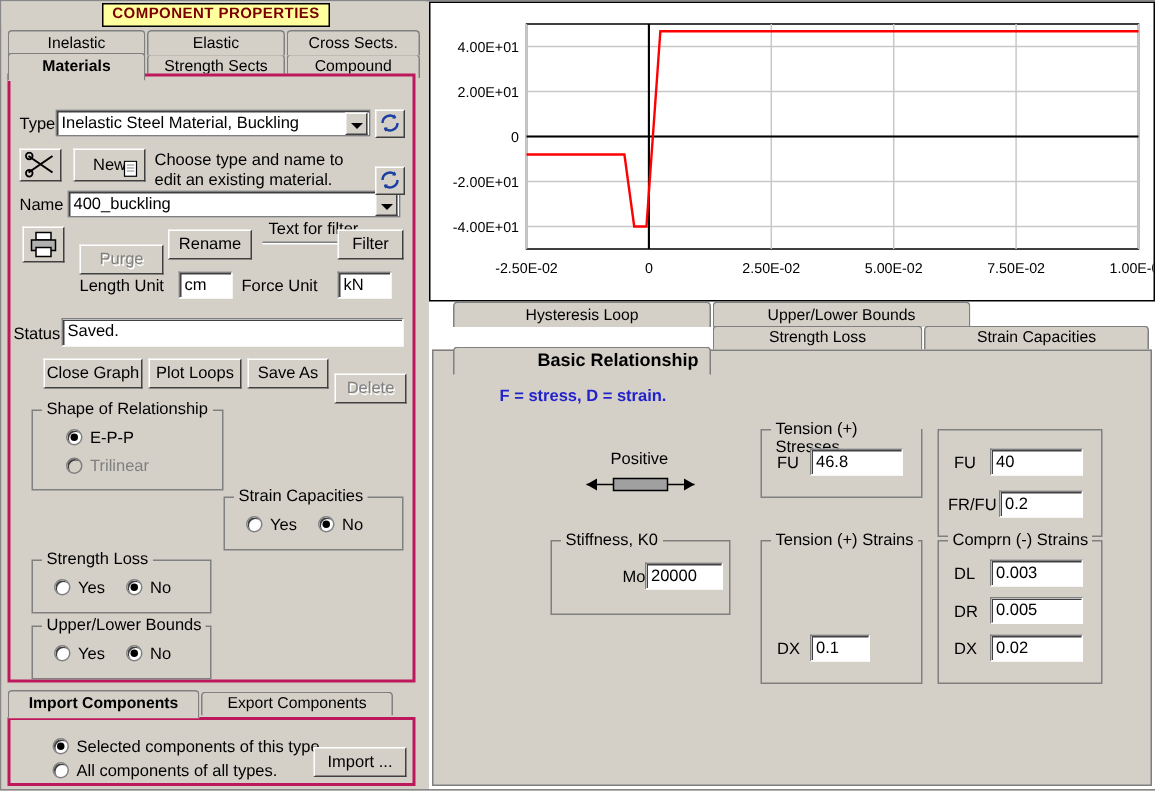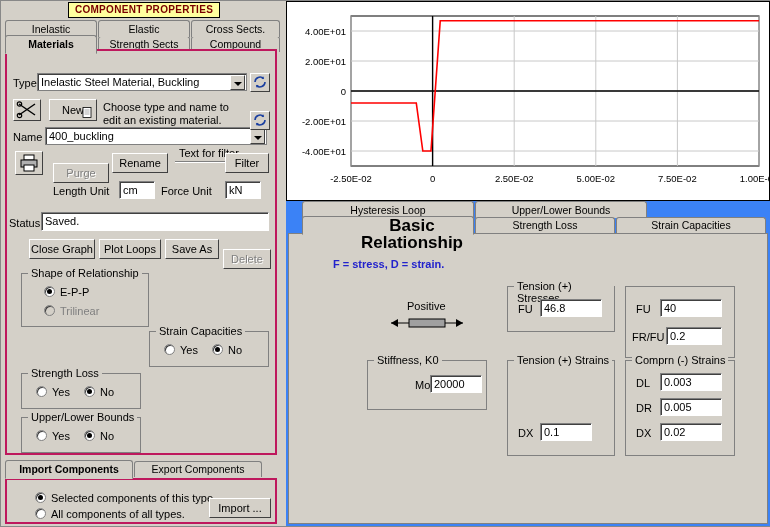--- a/index.html
+++ b/index.html
@@ -46,21 +46,21 @@
   .grp{position:absolute;border:1px solid #808080;box-sizing:border-box;}
   .grp > .cap{position:absolute;left:6px;top:-7px;background:#d4d0c8;padding:0 3px;font-size:11px;}
 
   .radio{position:absolute;width:11px;height:11px;border-radius:50%;background:#fff;border:1px solid #808080;box-shadow:inset 1px 1px 0 #404040;box-sizing:border-box;}
   .radio.on:after{content:"";position:absolute;left:2px;top:2px;width:5px;height:5px;border-radius:50%;background:#000;}
   .radio.disabled{background:#d4d0c8;}
 
   hr.sep{position:absolute;border:none;border-top:1px solid #808080;border-bottom:1px solid #fff;margin:0;}
 
   
-  .right{position:absolute;left:285px;top:0;width:484px;height:525px;background:#3b82f6;}
+  .right{position:absolute;left:285px;top:0;width:484px;height:525px;background:#ffffff;}
   .chart{position:absolute;left:0;top:0;width:484px;height:200px;background:#fff;border:1px solid #000;box-sizing:border-box;}
 
   .rpanel{position:absolute;left:2px;top:218px;width:480px;height:305px;border:1px solid #808080;background:#d4d0c8;box-sizing:border-box;}
 
   .fbar{position:absolute;font-size:11px;font-weight:bold;color:#2222cc;}
 </style>
 </head>
 <body>
 
 <div class="app">
@@ -272,21 +272,21 @@
     <div class="tabrow" style="left:2px;top:200px;width:480px;">
       <div class="tab" style="left:14px;top:0;width:172px;height:17px;line-height:16px;">
         <span>Hysteresis Loop</span>
       </div>
       <div class="tab" style="left:187px;top:0;width:172px;height:17px;line-height:16px;">
         <span>Upper/Lower Bounds</span>
       </div>
     </div>
 
     <div class="tabrow" style="left:2px;top:215px;width:480px;">
-      <div class="tab sel" style="left:14px;top:0;width:172px;height:19px;line-height:17px;font-size:17px;padding-left:48px;">
+      <div class="tab sel" style="left:14px;top:15px;width:172px;height:19px;line-height:17px;font-size:12px;padding-left:48px;">
         <span>Basic Relationship</span>
       </div>
       <div class="tab" style="left:187px;top:1px;width:140px;height:16px;line-height:15px;">
         <span>Strength Loss</span>
       </div>
       <div class="tab" style="left:328px;top:1px;width:150px;height:16px;line-height:15px;">
         <span>Strain Capacities</span>
       </div>
     </div>
 
@@ -317,21 +317,21 @@
 
       <div class="grp" style="left:78px;top:126px;width:120px;height:50px;">
         <div class="cap">Stiffness, K0</div>
         <div class="lbl" style="left:6px;top:18px;padding-left:41px;">Modulus, E</div>
         <div class="fld" style="left:62px;top:14px;width:52px;height:18px;">20000</div>
       </div>
 
       <div class="grp" style="left:218px;top:126px;width:108px;height:96px;">
         <div class="cap">Tension (+) Strains</div>
         <div class="lbl" style="left:10px;top:66px;">DX</div>
-        <div class="fld" style="left:32px;top:62px;width:52px;height:18px;">0.1</div>
+        <div class="fld" style="left:32px;top:62px;width:40px;height:18px;">0.1</div>
       </div>
 
       <div class="grp" style="left:336px;top:126px;width:110px;height:96px;">
         <div class="cap">Comprn (-) Strains</div>
         <div class="lbl" style="left:10px;top:16px;">DL</div>
         <div class="fld" style="left:34px;top:12px;width:62px;height:18px;">0.003</div>
         <div class="lbl" style="left:10px;top:41px;">DR</div>
         <div class="fld" style="left:34px;top:37px;width:62px;height:18px;">0.005</div>
         <div class="lbl" style="left:10px;top:66px;">DX</div>
         <div class="fld" style="left:34px;top:62px;width:62px;height:18px;">0.02</div>

